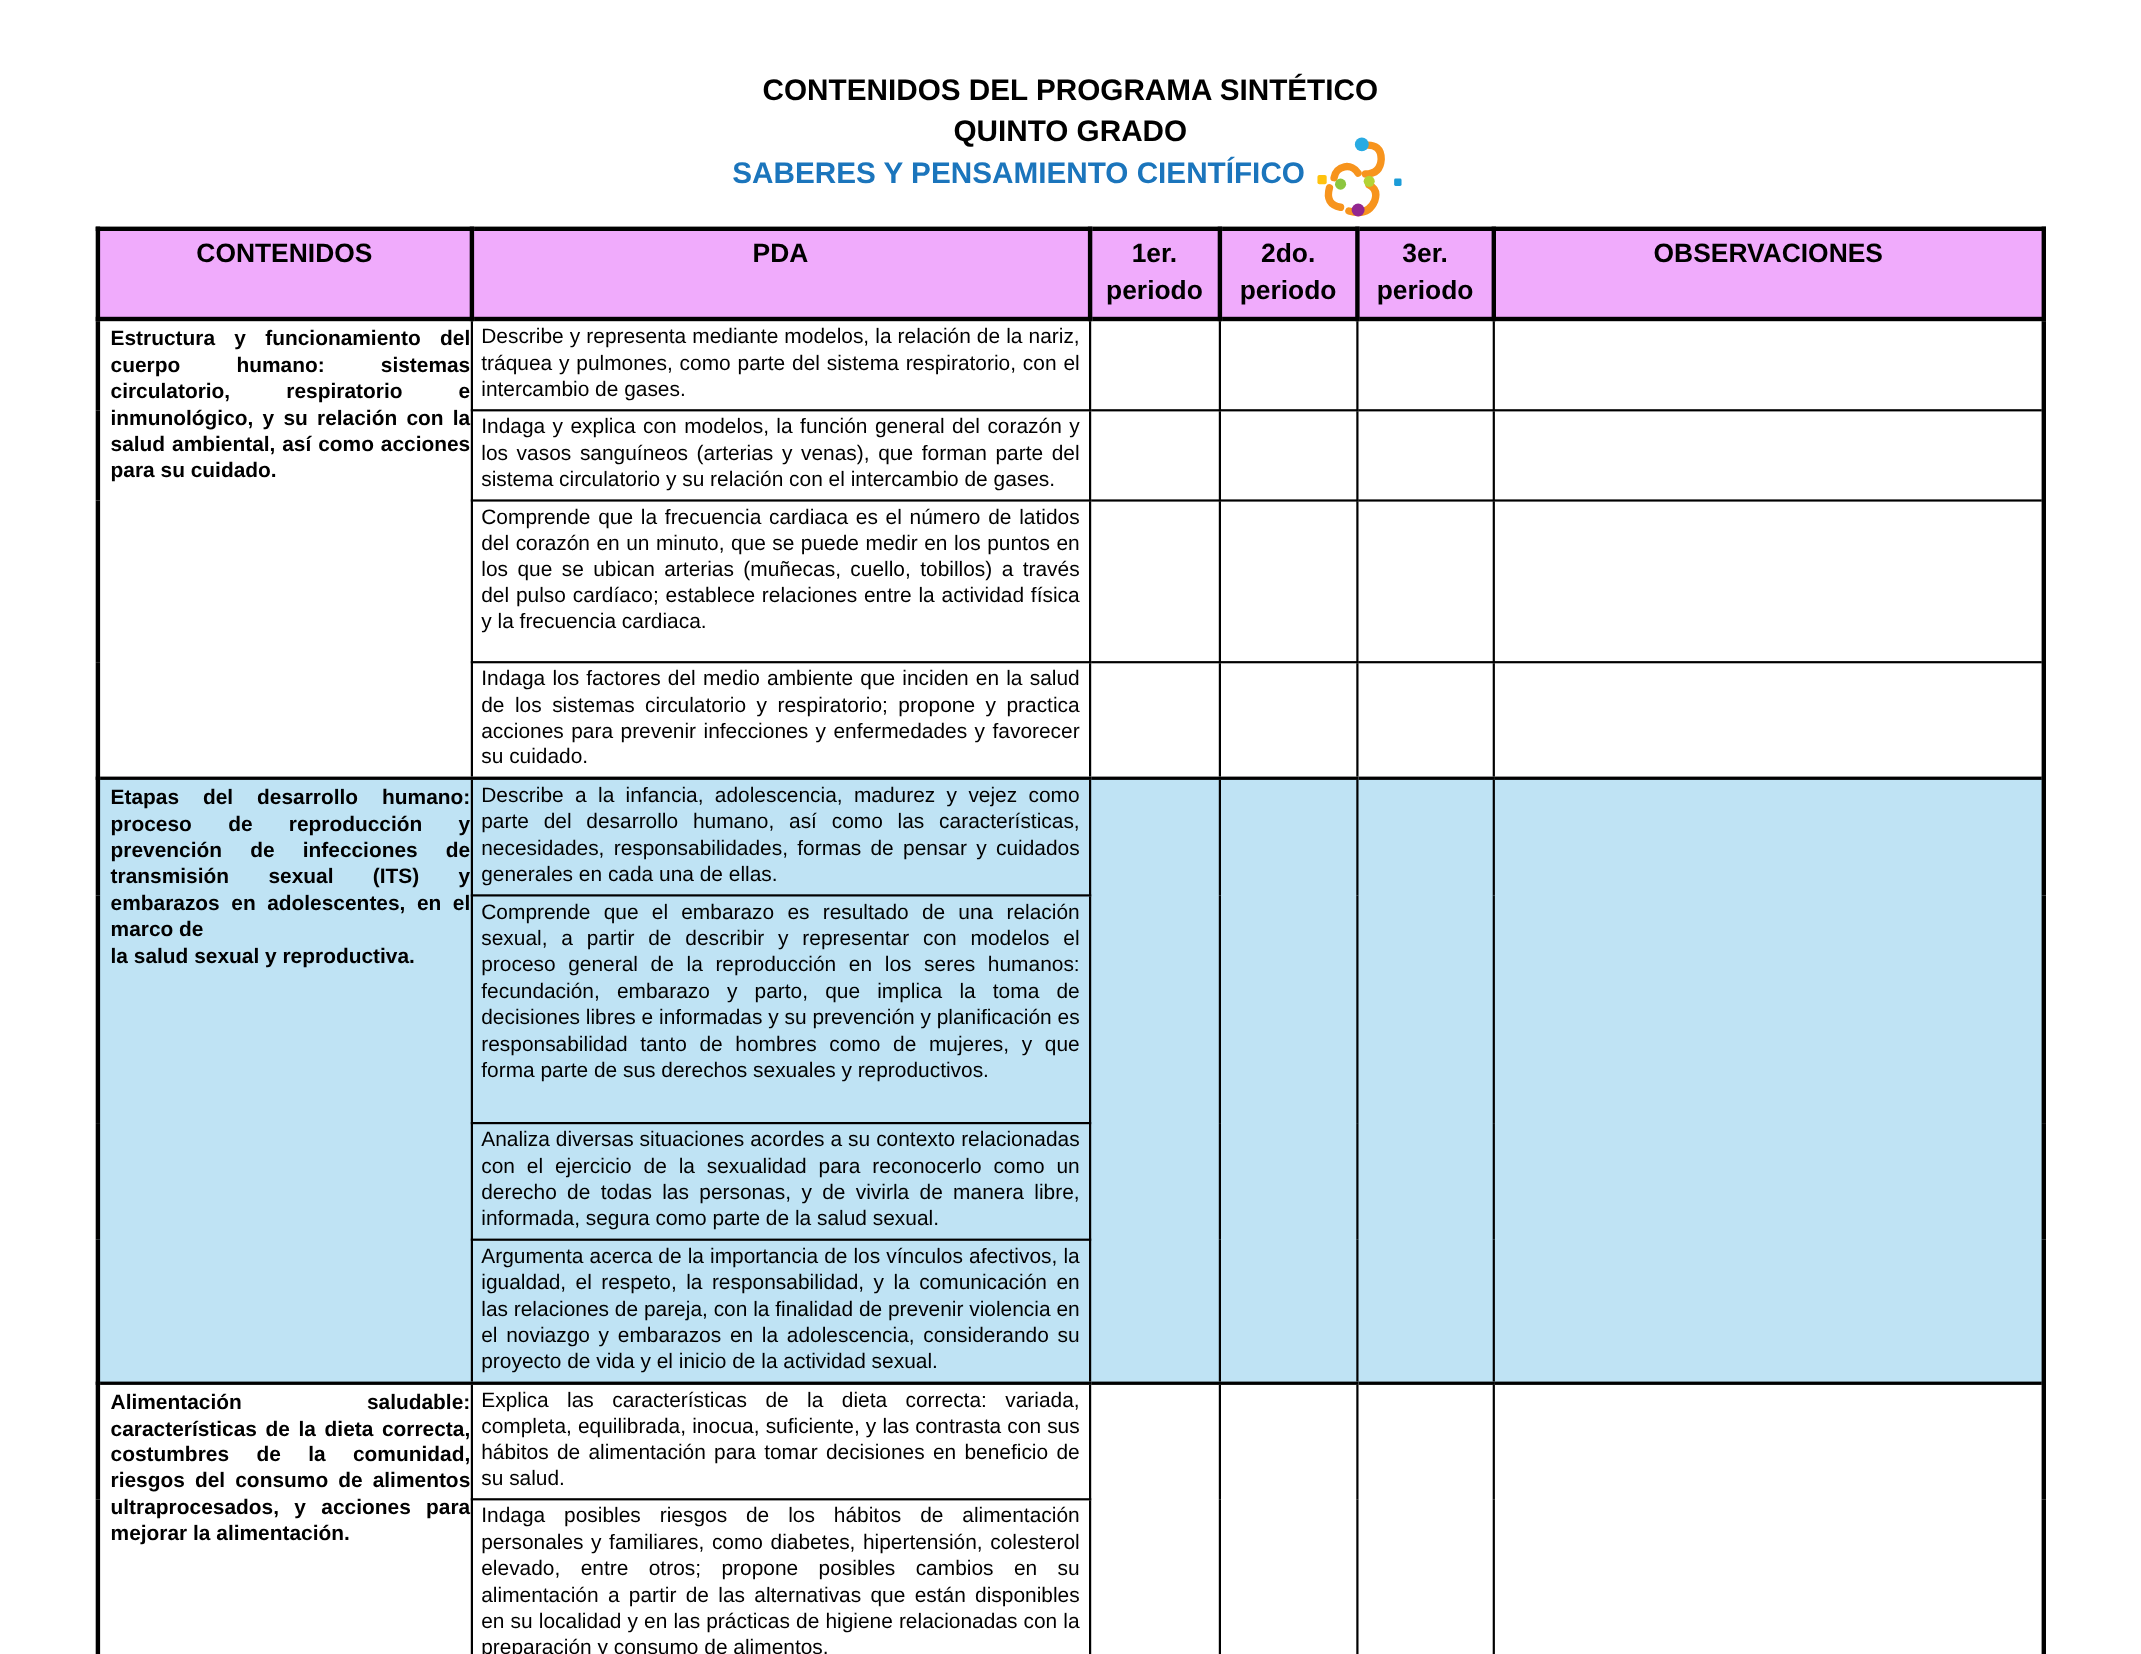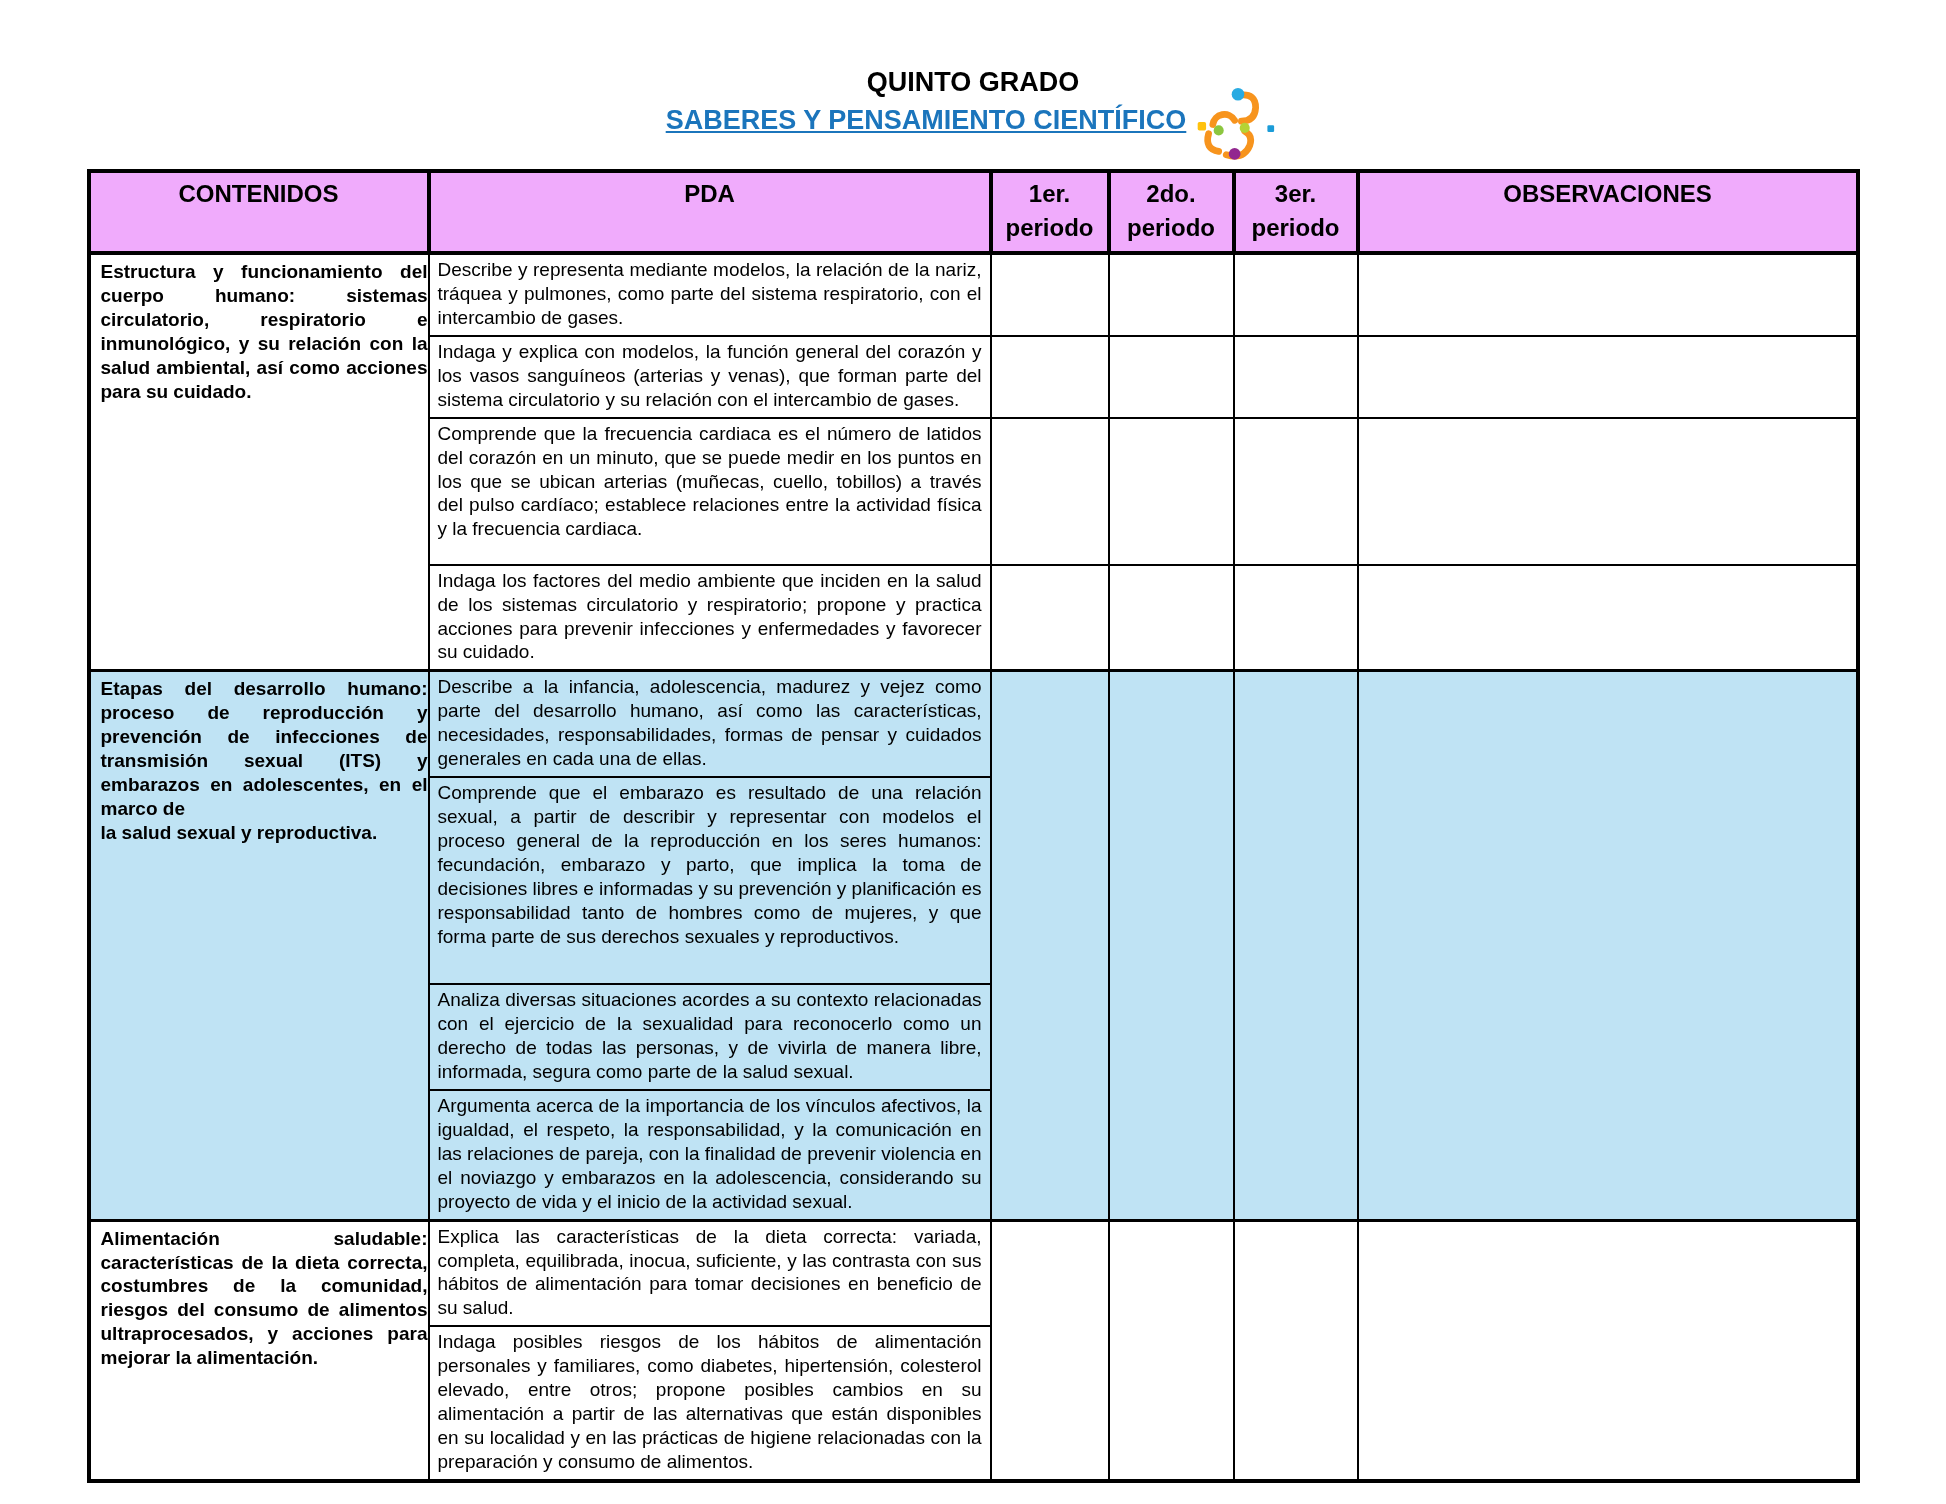--- a/index.html
+++ b/index.html
@@ -23,21 +23,21 @@
   }
   .title-block{
     margin-top:64px;
     text-align:center;
   }
   .title-line{
     font-size:27px;font-weight:bold;line-height:37px;color:#000;
   }
   .title-line.accent{
     color:var(--title-accent,#1b75bc);
-    display:flex;align-items:center;justify-content:center;gap:10px;text-decoration:underline;
+    display:flex;align-items:center;justify-content:center;gap:10px;
   }
   .logo{
     width:84px;height:78px;margin:-18px 0 -22px 0;flex:0 0 auto;
   }
   .logo path{fill:none;stroke:var(--logo-orange,#f7941d);stroke-width:8;stroke-linecap:round;}
   table.main{
     margin:30px auto 0 auto;
     width:1769px;
     border-collapse:collapse;
     table-layout:fixed;
@@ -65,20 +65,21 @@
     padding:5px 0 5px 10px;
     white-space:pre-line;
   }
   tr.group-start td{border-top:3px solid var(--border,#000);margin-left:28px;}
   td.hl{background:var(--highlight-row,#bfe3f4);}
 </style>
 </head>
 <body>
 
 <div class="title-block">
+  <div class="title-line">CONTENIDOS DEL PROGRAMA SINTÉTICO</div>
   <div class="title-line">QUINTO GRADO</div>
   <div class="title-line accent">
     <span>SABERES Y PENSAMIENTO CIENTÍFICO</span>
     <svg class="logo" viewBox="0 0 100 90" aria-hidden="true">
       <path d="M20 48 A 14 14 0 0 1 46 43"></path>
       <path d="M53 13 Q 71 11 71 28 Q 70 44 54 44"></path>
       <path d="M15 59 Q 10 77 27 80"></path>
       <path d="M36 84 Q 57 90 64 73 Q 68 61 58 56"></path>
       <circle cx="50" cy="12" r="7.5" style="fill:var(--logo-blue)"></circle>
       <rect x="2" y="45" width="10" height="10" rx="2" style="fill:var(--logo-yellow)"></rect>

